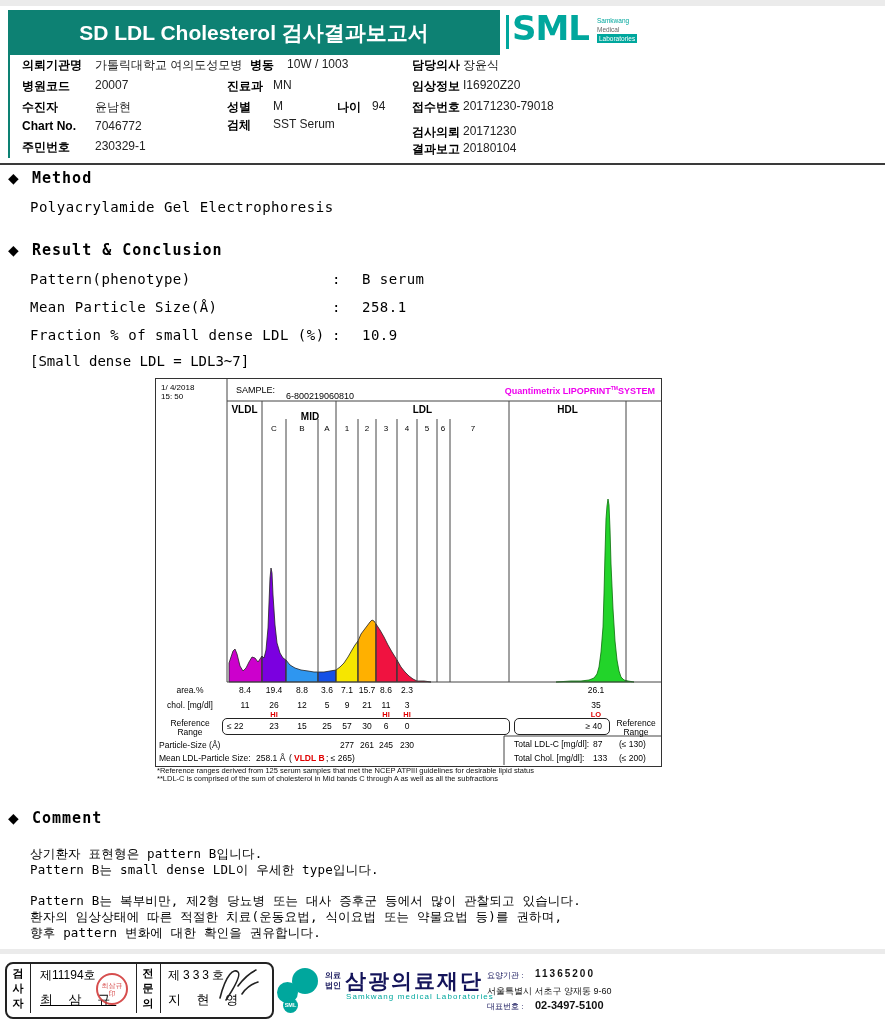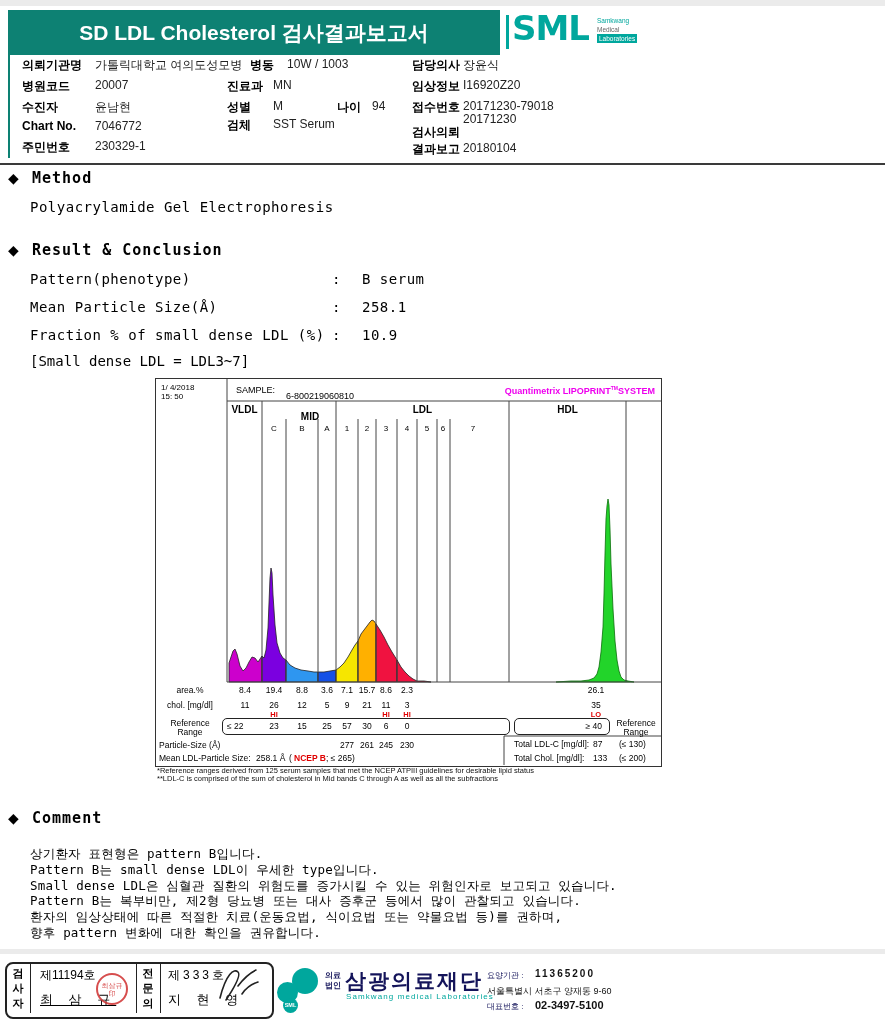--- a/index.html
+++ b/index.html
@@ -101,21 +101,21 @@
   <span class="abs plabel" style="left:337px;top:99px;">나이</span>
   <span class="abs pvalue" style="left:372px;top:99px;">94</span>
   <span class="abs plabel" style="left:412px;top:99px;">접수번호</span>
   <span class="abs pvalue" style="left:463px;top:99px;">20171230-79018</span>
 
   <span class="abs plabel" style="left:22px;top:119px;">Chart No.</span>
   <span class="abs pvalue" style="left:95px;top:119px;">7046772</span>
   <span class="abs plabel" style="left:227px;top:117px;">검체</span>
   <span class="abs pvalue" style="left:273px;top:117px;">SST Serum</span>
   <span class="abs plabel" style="left:412px;top:124px;">검사의뢰</span>
-  <span class="abs pvalue" style="left:463px;top:112px;text-align:center;">20171230</span>
+  <span class="abs pvalue" style="left:463px;top:124px;text-align:center;">20171230</span>
 
   <span class="abs plabel" style="left:22px;top:139px;">주민번호</span>
   <span class="abs pvalue" style="left:95px;top:139px;">230329-1</span>
   <span class="abs plabel" style="left:412px;top:141px;">결과보고</span>
   <span class="abs pvalue" style="left:463px;top:141px;">20180104</span>
 
   <div class="abs" id="divider1"></div>
 
   <span class="abs diamond" style="left:8px;top:170px;">◆</span>
   <span class="abs h1 mono" style="left:32px;top:169px;">Method</span>
@@ -241,39 +241,38 @@
 
     <div class="abs tiny" style="left:3px;top:361px;font-size:8.5px;">Particle-Size (Å)</div>
     <span class="abs cv" style="left:176px;top:361px;">277</span>
     <span class="abs cv" style="left:196px;top:361px;">261</span>
     <span class="abs cv" style="left:215px;top:361px;">245</span>
     <span class="abs cv" style="left:236px;top:361px;">230</span>
 
     <span class="abs tiny" style="left:3px;top:374px;font-size:8.5px;">Mean LDL-Particle Size:</span>
     <span class="abs tiny" style="left:100px;top:374px;font-size:8.5px;">258.1 Å</span>
     <span class="abs tiny" style="left:133px;top:374px;font-size:8.5px;">(</span>
-    <span class="abs tiny" style="left:138px;top:374px;font-size:8.5px;color:#e00000;font-weight:bold;">NCEP B</span>
+    <span class="abs tiny" style="left:138px;top:374px;font-size:8.5px;color:#e00000;font-weight:bold;">VLDL B</span>
     <span class="abs tiny" style="left:170px;top:374px;font-size:8.5px;">; ≤ 265)</span>
 
     <span class="abs tiny" style="left:358px;top:360px;font-size:8.5px;">Total LDL-C [mg/dl]:</span>
     <span class="abs tiny" style="left:437px;top:360px;font-size:8.5px;">87</span>
     <span class="abs tiny" style="left:463px;top:360px;font-size:8.5px;">(≤ 130)</span>
     <span class="abs tiny" style="left:358px;top:374px;font-size:8.5px;">Total Chol. [mg/dl]:</span>
     <span class="abs tiny" style="left:437px;top:374px;font-size:8.5px;">133</span>
     <span class="abs tiny" style="left:463px;top:374px;font-size:8.5px;">(≤ 200)</span>
   </div>
 
   <div class="abs fn" style="left:157px;top:766px;">*Reference ranges derived from 125 serum samples that met the NCEP ATPIII guidelines for desirable lipid status</div>
   <div class="abs fn" style="left:157px;top:774px;">**LDL-C is comprised of the sum of cholesterol in Mid bands C through A as well as all the subfractions</div>
 
   <span class="abs diamond" style="left:8px;top:810px;">◆</span>
   <span class="abs h1 mono" style="left:32px;top:809px;">Comment</span>
   <div class="abs cline mono" style="left:30px;top:862px;">Pattern B는 small dense LDL이 우세한 type입니다.</div>
   <div class="abs cline mono" style="left:30px;top:846px;">상기환자 표현형은 pattern B입니다.</div>
-  <div class="abs cline mono" style="left:30px;top:878px;">Small dense LDL은 심혈관 질환의 위험도를 증가시킬 수 있는 위험인자로 보고되고 있습니다.</div>
   <div class="abs cline mono" style="left:30px;top:893px;">Pattern B는 복부비만, 제2형 당뇨병 또는 대사 증후군 등에서 많이 관찰되고 있습니다.</div>
   <div class="abs cline mono" style="left:30px;top:909px;">환자의 임상상태에 따른 적절한 치료(운동요법, 식이요법 또는 약물요법 등)를 권하며,</div>
   <div class="abs cline mono" style="left:30px;top:925px;">향후 pattern 변화에 대한 확인을 권유합니다.</div>
 
   <div class="abs strip" style="left:0;top:949px;width:885px;height:5px;"></div>
 
   <div class="abs" id="sigbox"></div>
   <div class="abs vlab" style="left:11px;top:966px;">
     <div style="width:14px;word-break:break-all;">검사자</div>
   </div>

